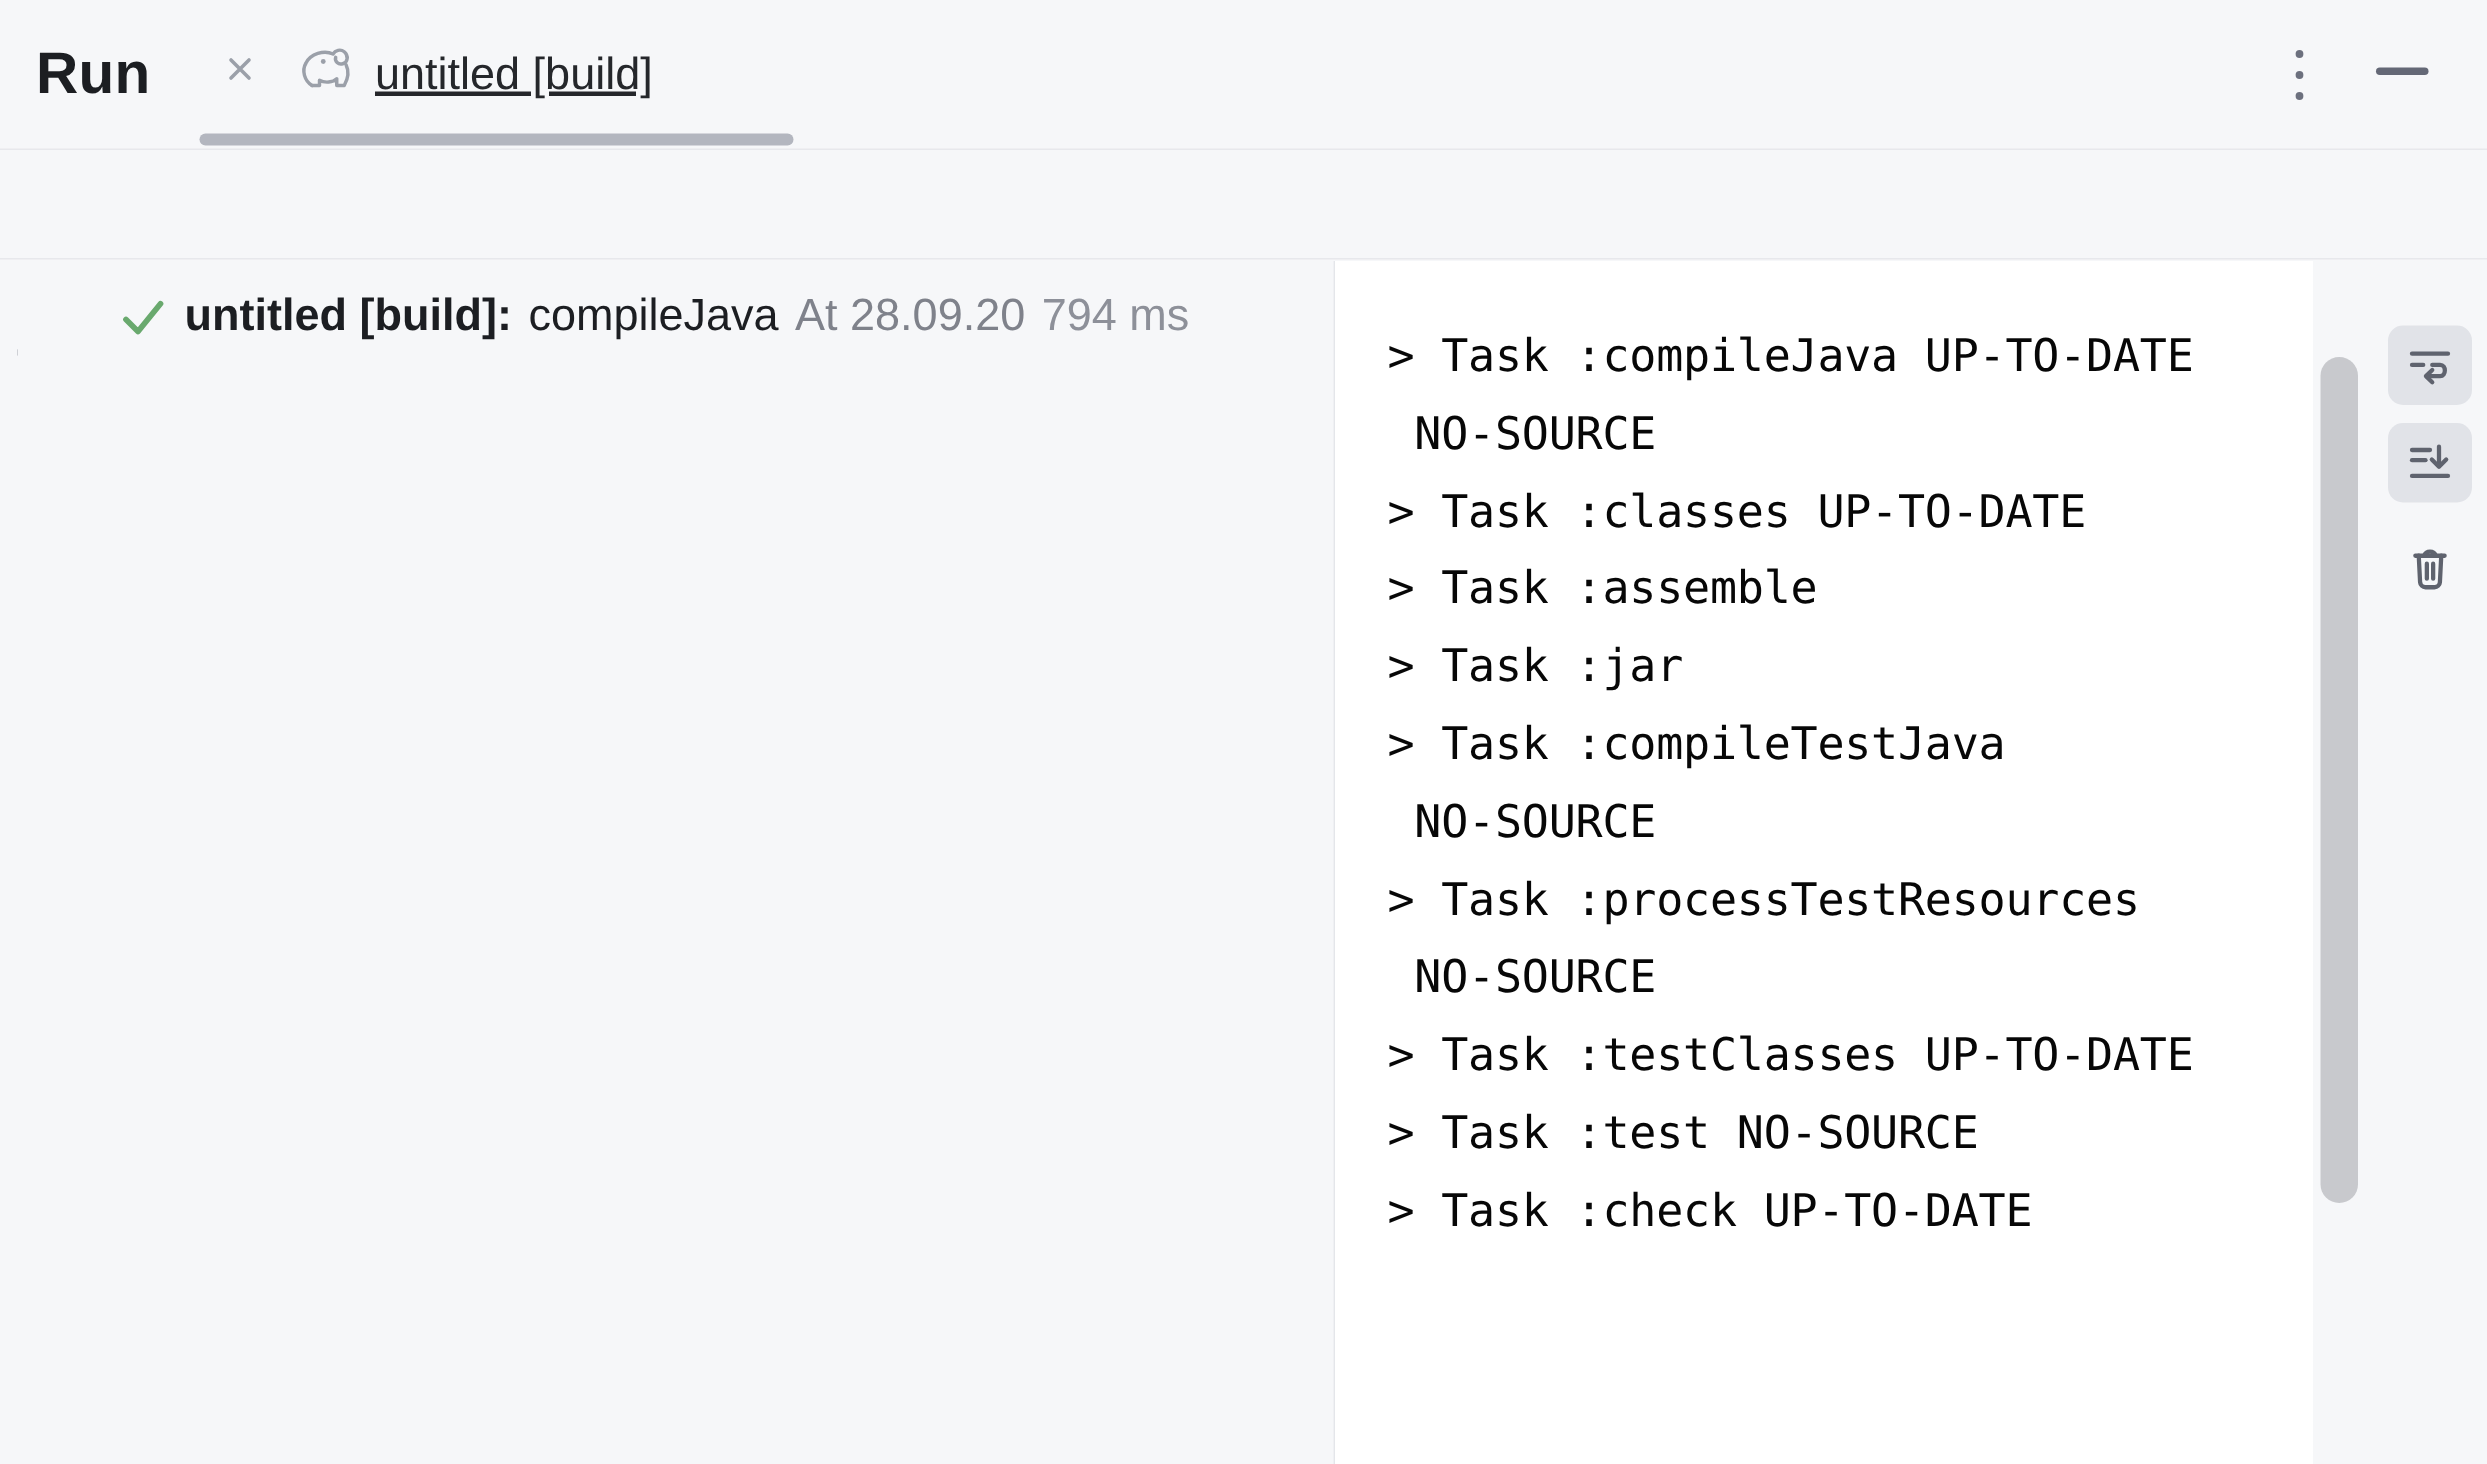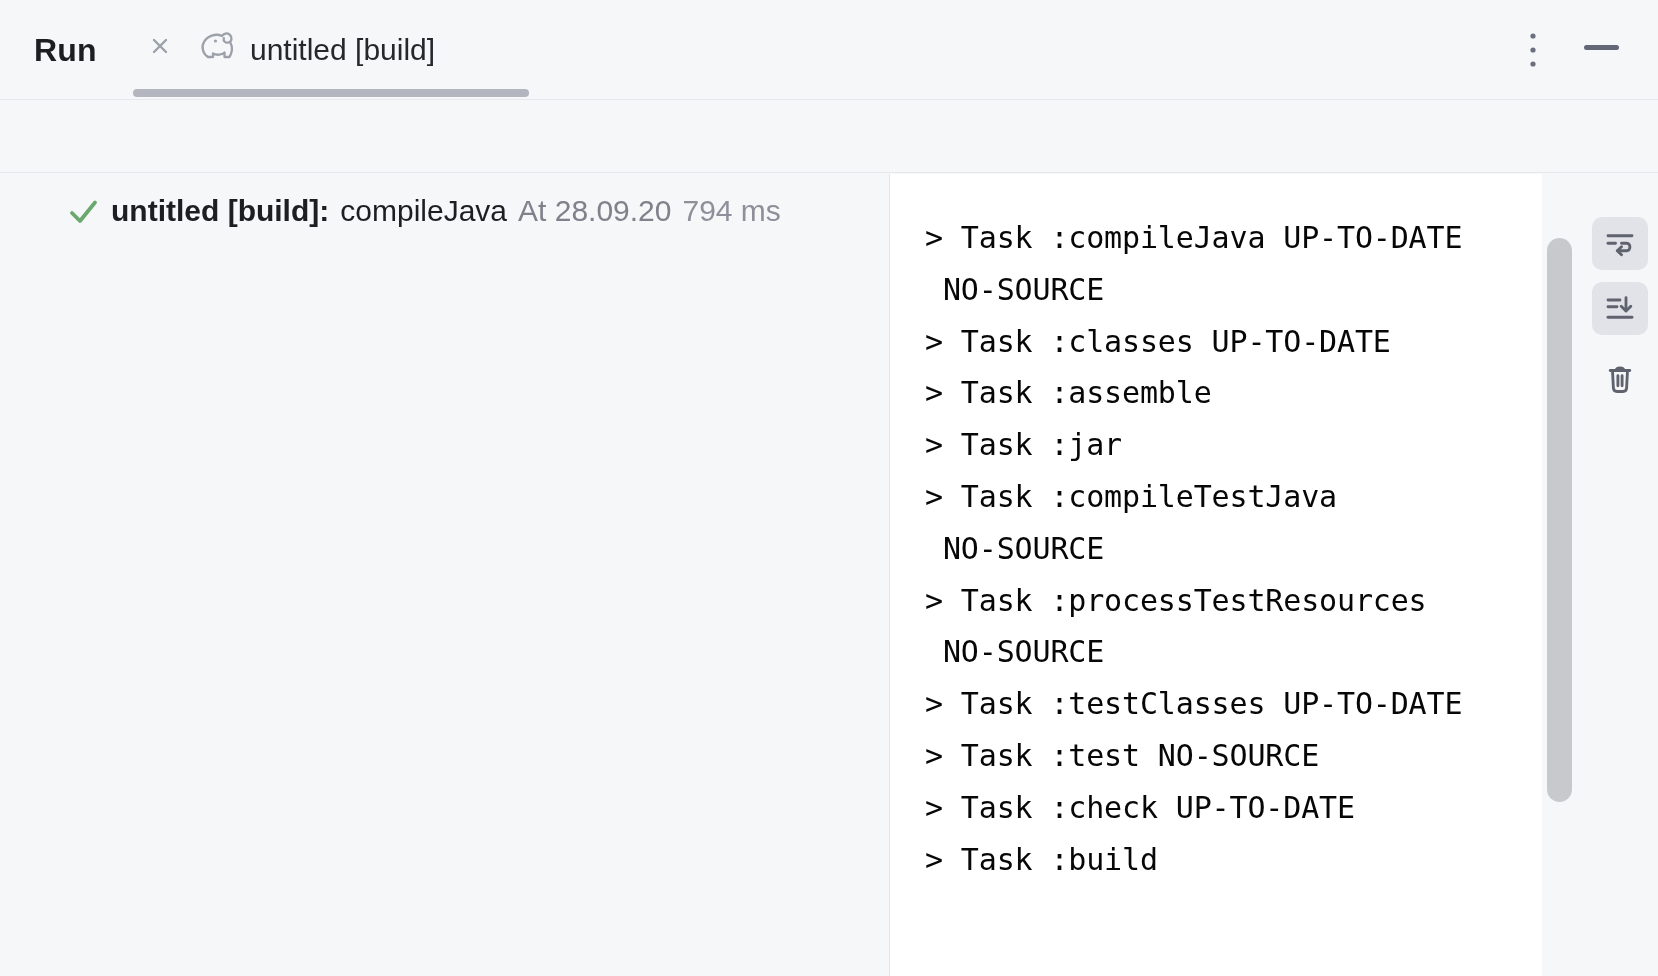--- a/index.html
+++ b/index.html
@@ -10,28 +10,28 @@
     --scrollbar:#c8c9cd; --side-button-bg:#e1e3e8;
   }
   *{margin:0;padding:0;box-sizing:border-box;}
   html,body{width:1658px;height:976px;overflow:hidden;}
   body{font-family:"Liberation Sans", sans-serif; background:var(--panel-bg);}
   .window{position:relative;width:1658px;height:976px;background:var(--panel-bg);}
 
   
   .tabbar{position:absolute;left:0;top:0;width:1658px;height:100px;
           border-bottom:1px solid var(--border);background:var(--panel-bg);}
-  .tw-title{position:absolute;left:34px;top:0;height:100px;display:flex;align-items:center;
-            font-size:32px;font-weight:bold;color:var(--text-primary);letter-spacing:.2px;}
+  .tw-title{position:absolute;left:24px;top:0;height:100px;display:flex;align-items:center;
+            font-size:39px;font-weight:bold;color:var(--text-primary);letter-spacing:.2px;}
   .tab-close{position:absolute;left:146px;top:32px;width:28px;height:28px;display:flex;
              align-items:center;justify-content:center;cursor:pointer;}
   .tab-gradle{position:absolute;left:198px;top:26px;width:46px;height:40px;display:flex;
               align-items:center;justify-content:center;}
   .tab-label{position:absolute;left:250px;top:0;height:100px;display:flex;align-items:center;
-             font-size:30px;color:#25272b;}
+             font-size:30px;color:#25272b;text-decoration:underline;}
   .tab-underline{position:absolute;left:133px;top:89px;width:396px;height:8px;border-radius:4px;
                  background:var(--tab-underline);}
   .hdr-kebab{position:absolute;left:1517px;top:24px;width:32px;height:52px;display:flex;
              align-items:center;justify-content:center;cursor:pointer;}
   .hdr-min{position:absolute;left:1578px;top:24px;width:46px;height:46px;display:flex;
            align-items:center;justify-content:center;cursor:pointer;}
   .min-bar{width:35px;height:5px;border-radius:2.5px;background:var(--icon-gray);}
 
   
   .toolbar{position:absolute;left:0;top:101px;width:1658px;height:72px;
@@ -41,21 +41,21 @@
   .btn-rerun{left:4px;top:114px;width:44px;height:44px;}
   .btn-stop{left:69px;top:118px;width:38px;height:38px;}
   .stop-square{width:35px;height:35px;border-radius:8px;background:var(--stop-gray);}
   .tb-sep{position:absolute;top:119px;width:2px;height:45px;background:#d4d6db;}
   .sep1{left:132px;} .sep2{left:221px;}
   .btn-eye{left:146px;top:112px;width:62px;height:52px;}
   .btn-kebab{left:250px;top:112px;width:36px;height:52px;}
 
   
   .content{position:absolute;left:0;top:174px;width:1658px;height:802px;}
-  .left-panel{position:absolute;left:0;top:0;width:889px;height:766px;background:var(--panel-bg);}
+  .left-panel{position:absolute;left:12px;top:0;width:889px;height:766px;background:var(--panel-bg);}
   .summary-row{position:absolute;left:66px;top:20px;display:flex;align-items:center;gap:11px;
                font-size:30px;white-space:nowrap;cursor:default;}
   .summary-name{font-weight:bold;color:var(--text-primary);}
   .summary-status{color:var(--text-primary);}
   .summary-time{color:var(--text-muted);}
   .summary-duration{color:var(--text-muted2);}
 
   .console{position:absolute;left:889px;top:0;width:653px;height:802px;background:var(--console-bg);
            border-left:1px solid #e4e6ea;padding:38px 0 0 35px;overflow:hidden;cursor:text;}
   .console-line{font-family:"DejaVu Sans Mono", monospace;font-size:30px;line-height:51.8px;
@@ -163,21 +163,20 @@
         <div class="console-line">&gt; Task :classes UP-TO-DATE</div>
         <div class="console-line">&gt; Task :assemble</div>
         <div class="console-line">&gt; Task :jar</div>
         <div class="console-line">&gt; Task :compileTestJava</div>
         <div class="console-line"> NO-SOURCE</div>
         <div class="console-line">&gt; Task :processTestResources</div>
         <div class="console-line"> NO-SOURCE</div>
         <div class="console-line">&gt; Task :testClasses UP-TO-DATE</div>
         <div class="console-line">&gt; Task :test NO-SOURCE</div>
         <div class="console-line">&gt; Task :check UP-TO-DATE</div>
-        <div class="console-line">&gt; Task :build</div>
       </div>
 
     <div class="right-stripe">
       <div class="scrollbar-thumb"></div>
 
       <button class="side-btn active sb-softwrap">
         <svg width="36" height="36" viewBox="0 0 24 24" fill="none">
           <path d="M4 6.5 H20" stroke="#5f636e" stroke-width="1.9" stroke-linecap="round"></path>
           <path d="M4 11.5 H9" stroke="#5f636e" stroke-width="1.9" stroke-linecap="round"></path>
           <path d="M13 11.5 H16.5 C19.3 11.5 19.3 16.5 16.5 16.5 H10.5" stroke="#5f636e" stroke-width="1.9" stroke-linecap="round"></path>

